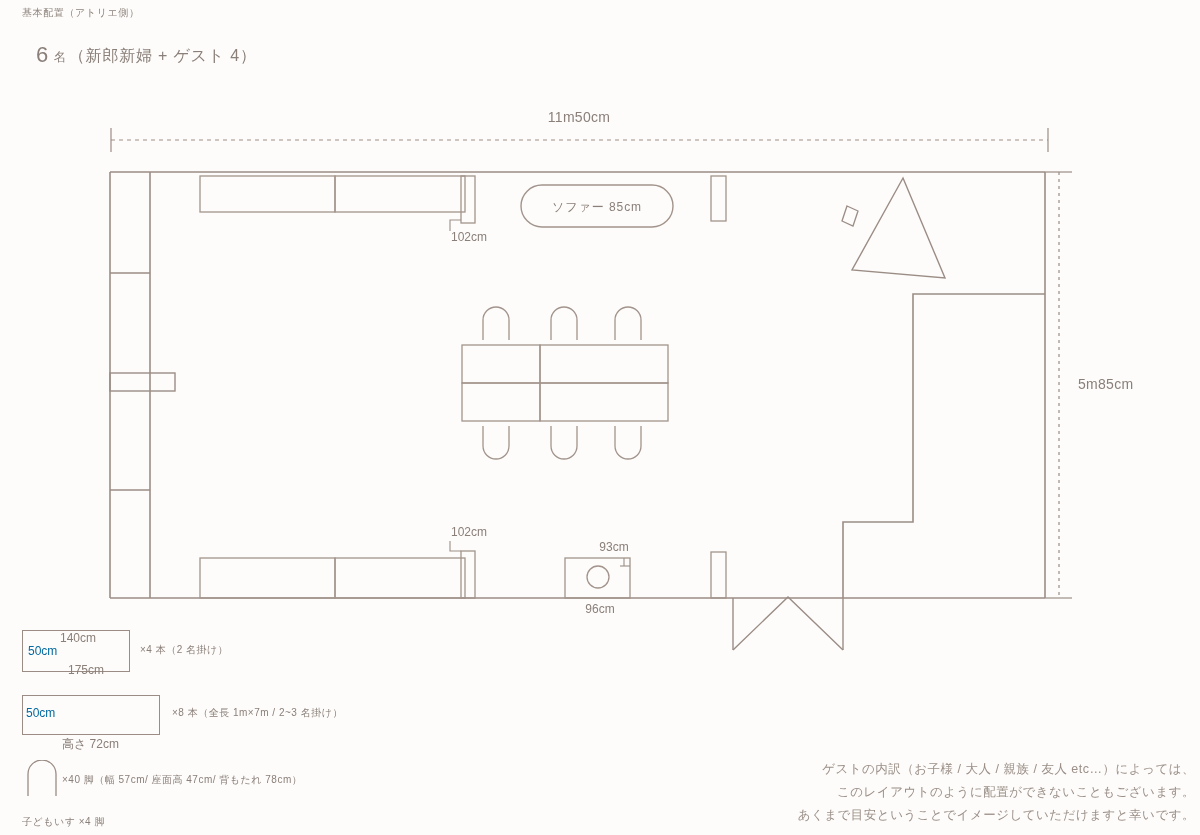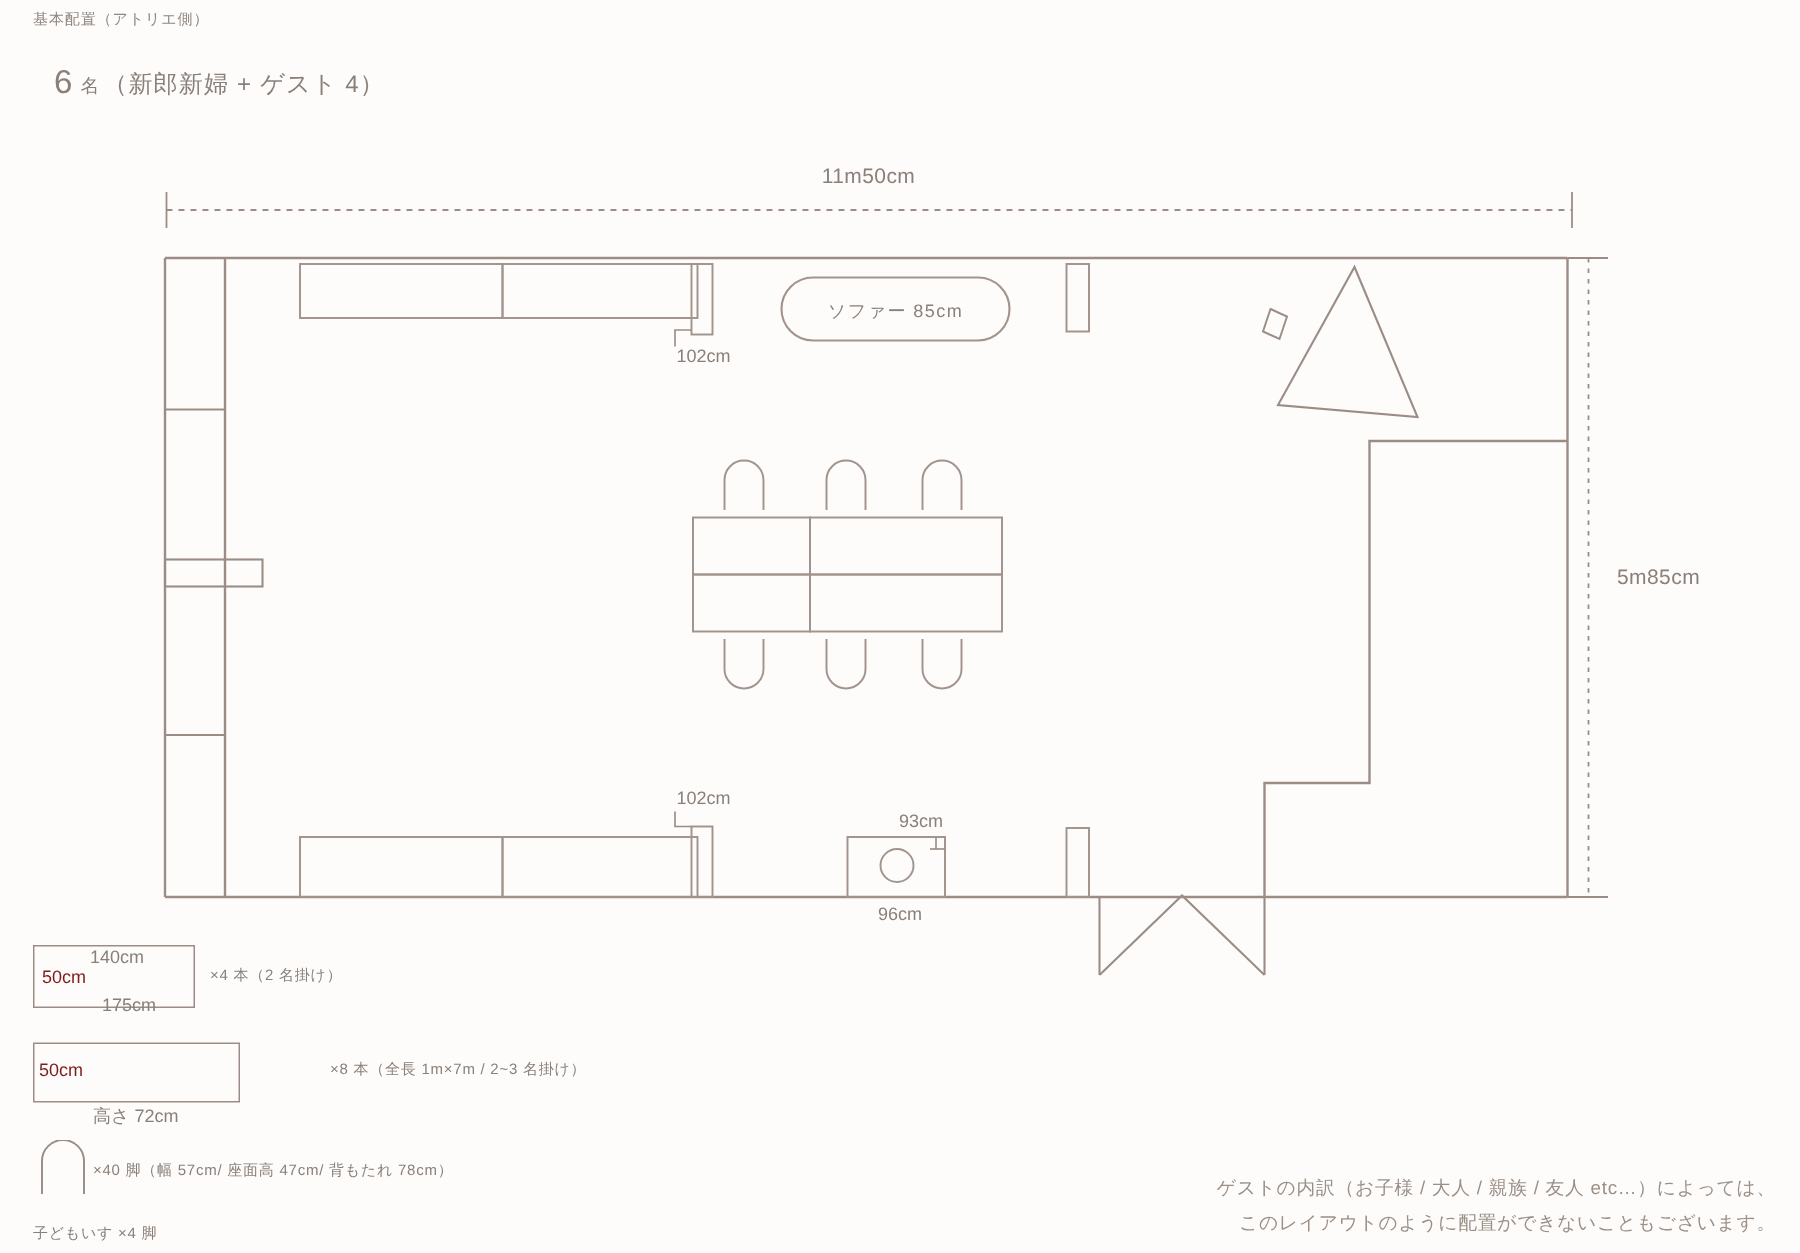--- a/index.html
+++ b/index.html
@@ -92,28 +92,28 @@
   }
   .legend-box {
     position: absolute;
     border: 1.2px solid #9b8d86;
     background: transparent;
     box-sizing: border-box;
   }
   .legend-inner-label {
     position: absolute;
     font-size: 12px;
-    color: #7f1d1d;
+    color: #0369a1;
     white-space: nowrap;
     text-align: right;
   }
   
   #footer-note {
     position: absolute;
-    right: 16px;
+    right: 5px;
     bottom: 8px;
     text-align: right;
     font-size: 12.5px;
     line-height: 1.85;
     letter-spacing: 0.04em;
     color: #9b8f88;
   }
   #footer-note div { white-space: nowrap; }
 </style>
 </head>
@@ -249,28 +249,29 @@
   </svg>
 
   <div class="legend-dim" style="left:60px; top:612px;margin-top:19px;">140cm</div>
   <div class="legend-box" style="left:22px; top:630px; width:108px; height:42px;"></div>
   <div class="legend-inner-label" style="left:28px; top:644px;">50cm</div>
   <div class="legend-row legend-note" style="left:140px; top:643px;">×4 本（2 名掛け）</div>
 
   <div class="legend-dim" style="left:68px; top:663px;">175cm</div>
   <div class="legend-box" style="left:22px; top:695px; width:138px; height:40px;"></div>
   <div class="legend-inner-label" style="left:26px; top:706px;">50cm</div>
-  <div class="legend-row legend-note" style="left:172px; top:706px;margin-left:48px;">×8 本（全長 1m×7m / 2~3 名掛け）</div>
+  <div class="legend-row legend-note" style="left:172px; top:706px;">×8 本（全長 1m×7m / 2~3 名掛け）</div>
   <div class="legend-dim" style="left:62px; top:736px;">高さ 72cm</div>
 
   <svg style="position:absolute; left:22px; top:760px;" width="44" height="40">
     <path d="M6,36 L6,14 A14,14 0 0,1 34,14 L34,36" fill="none" stroke="#9b8d86" stroke-width="1.3"></path>
   </svg>
   <div class="legend-row legend-note" style="left:62px; top:773px;">×40 脚（幅 57cm/ 座面高 47cm/ 背もたれ 78cm）</div>
 
   <div class="legend-row legend-note" style="left:22px; top:815px;">子どもいす ×4 脚</div>
 
   <div id="footer-note">
     <div>ゲストの内訳（お子様 / 大人 / 親族 / 友人 etc…）によっては、</div>
     <div>このレイアウトのように配置ができないこともございます。</div>
+    <div>あくまで目安ということでイメージしていただけますと幸いです。</div>
   </div>
 
 </div>
 
 </body></html>

